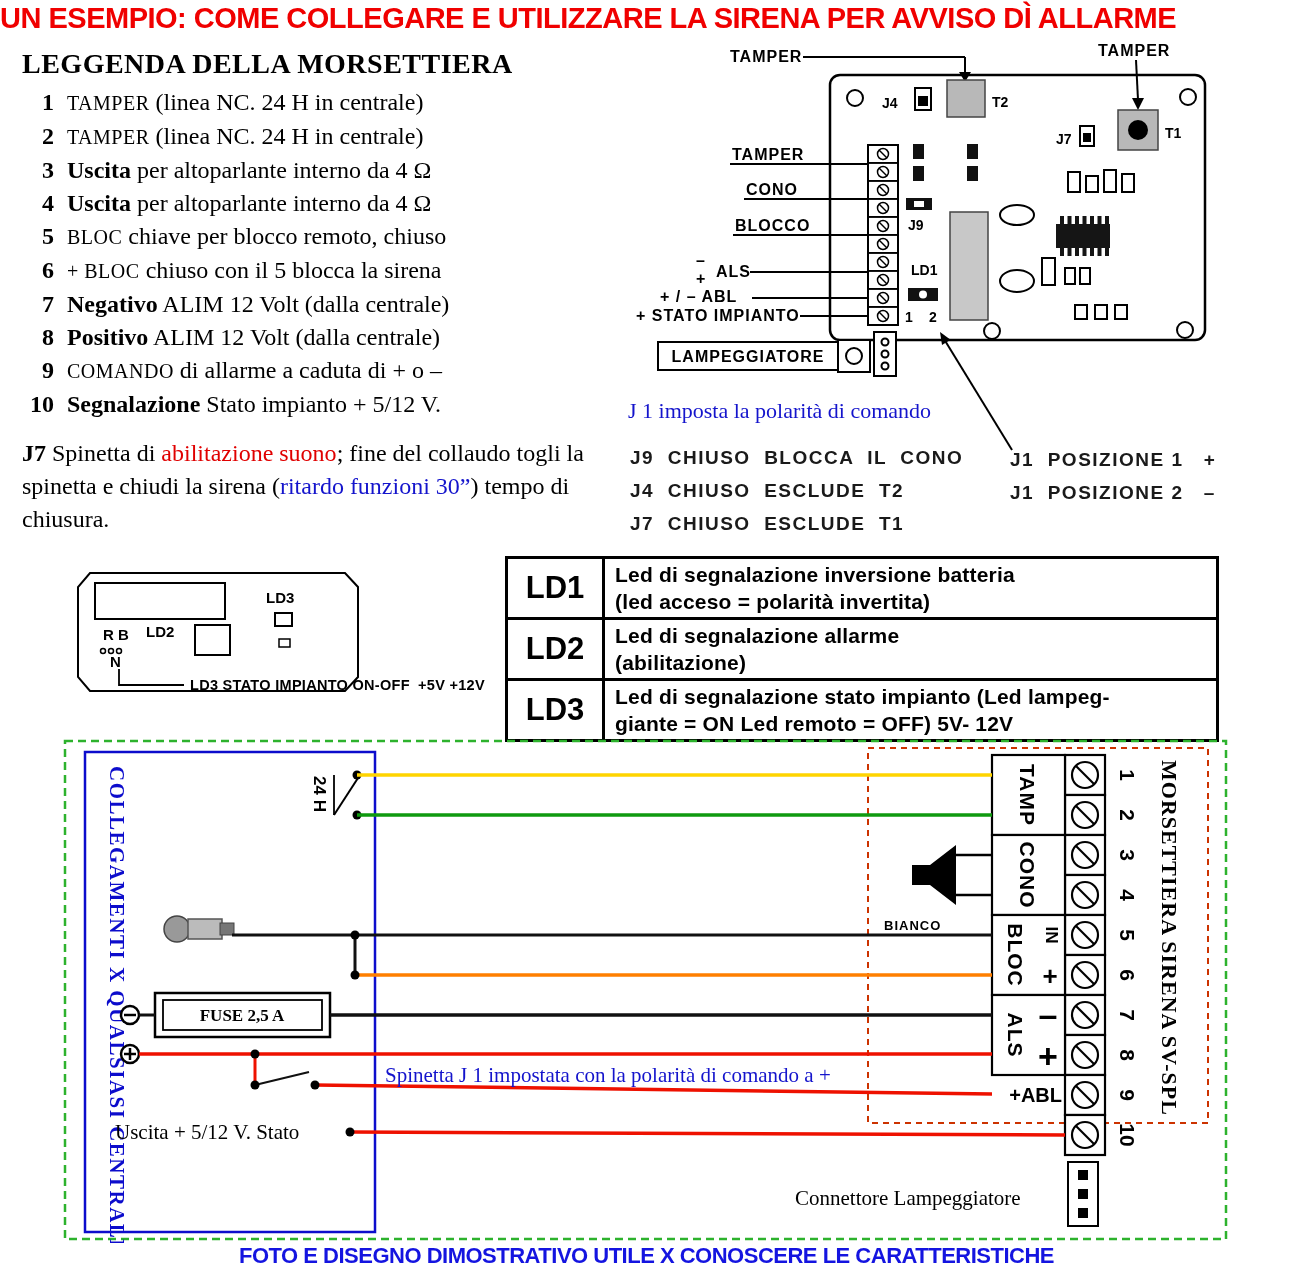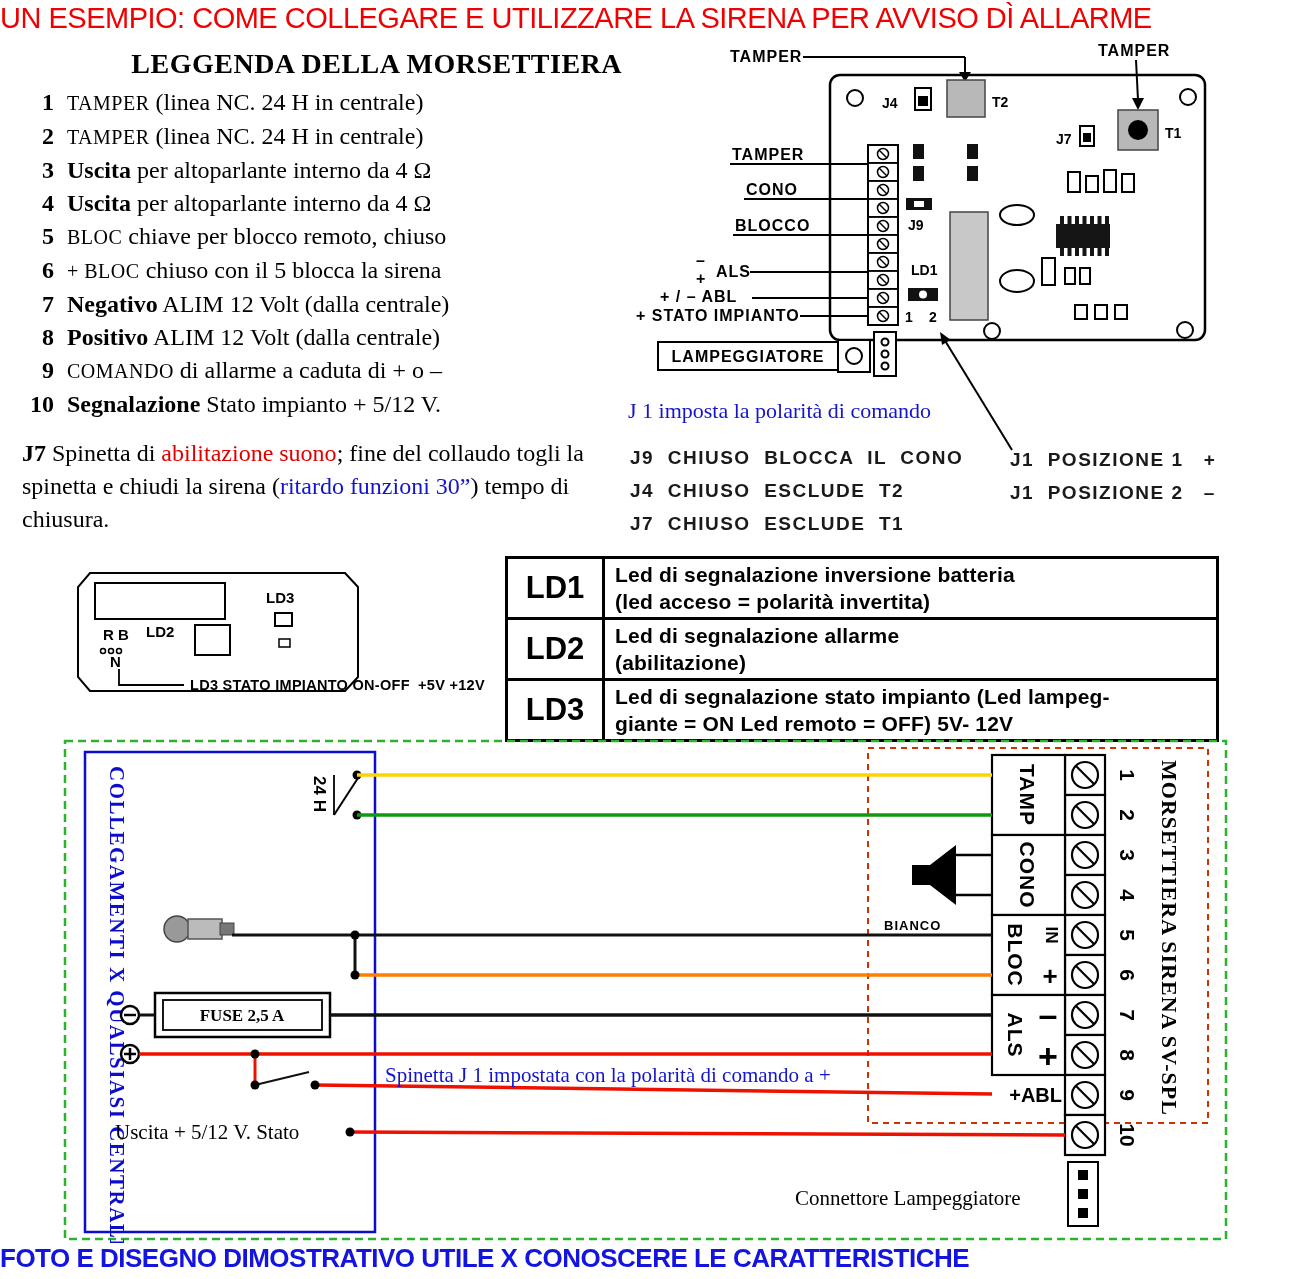--- a/index.html
+++ b/index.html
@@ -2,26 +2,26 @@
 <html><head>
 <meta charset="utf-8">
 <style>
   *{margin:0;padding:0;box-sizing:border-box}
   html,body{background:#fff}
   body{width:1293px;height:1279px;position:relative;overflow:hidden;
        font-family:"Liberation Sans",sans-serif;color:#000}
   .abs{position:absolute}
 
   .title-top{left:0;top:2px;width:1047px;color:#f00000;
-             font-weight:normal;font-size:29px;letter-spacing:-0.5px;white-space:nowrap}
-  .title-bottom{left:0;top:1243px;width:1293px;text-align:left;color:#1414e0;
-             font-weight:bold;font-size:26px;letter-spacing:-0.5px;white-space:nowrap}
+             font-weight:bold;font-size:29px;letter-spacing:-0.5px;white-space:nowrap}
+  .title-bottom{left:0;top:1243px;width:1293px;text-align:center;color:#1414e0;
+             font-weight:bold;font-size:22px;letter-spacing:-0.5px;white-space:nowrap}
 
   .legend{left:22px;top:48px;width:600px;font-family:"Liberation Serif",serif;font-size:24px}
-  .legend-title{font-weight:bold;font-size:28px;text-align:right;margin-bottom:6px;letter-spacing:.5px}
+  .legend-title{font-weight:bold;font-size:28px;text-align:left;margin-bottom:6px;letter-spacing:.5px}
   .leg-item{line-height:33px;white-space:nowrap}
   .leg-num{font-weight:bold;display:inline-block;min-width:32px;text-align:right;margin-right:7px}
   .leg-term{font-weight:bold}
   .leg-term.caps{font-weight:normal;font-size:20px;letter-spacing:.5px}
   .leg-j7{line-height:33px;margin-top:16px}
 
   .jnote{font-weight:bold;font-size:19px;letter-spacing:1.5px;white-space:pre;color:#1a1a1a}
   .blue-caption{font-family:"Liberation Serif",serif;font-size:22px;color:#1414cc;white-space:pre}
 
   table.led-table{border-collapse:collapse;width:714px;background:#fff}

